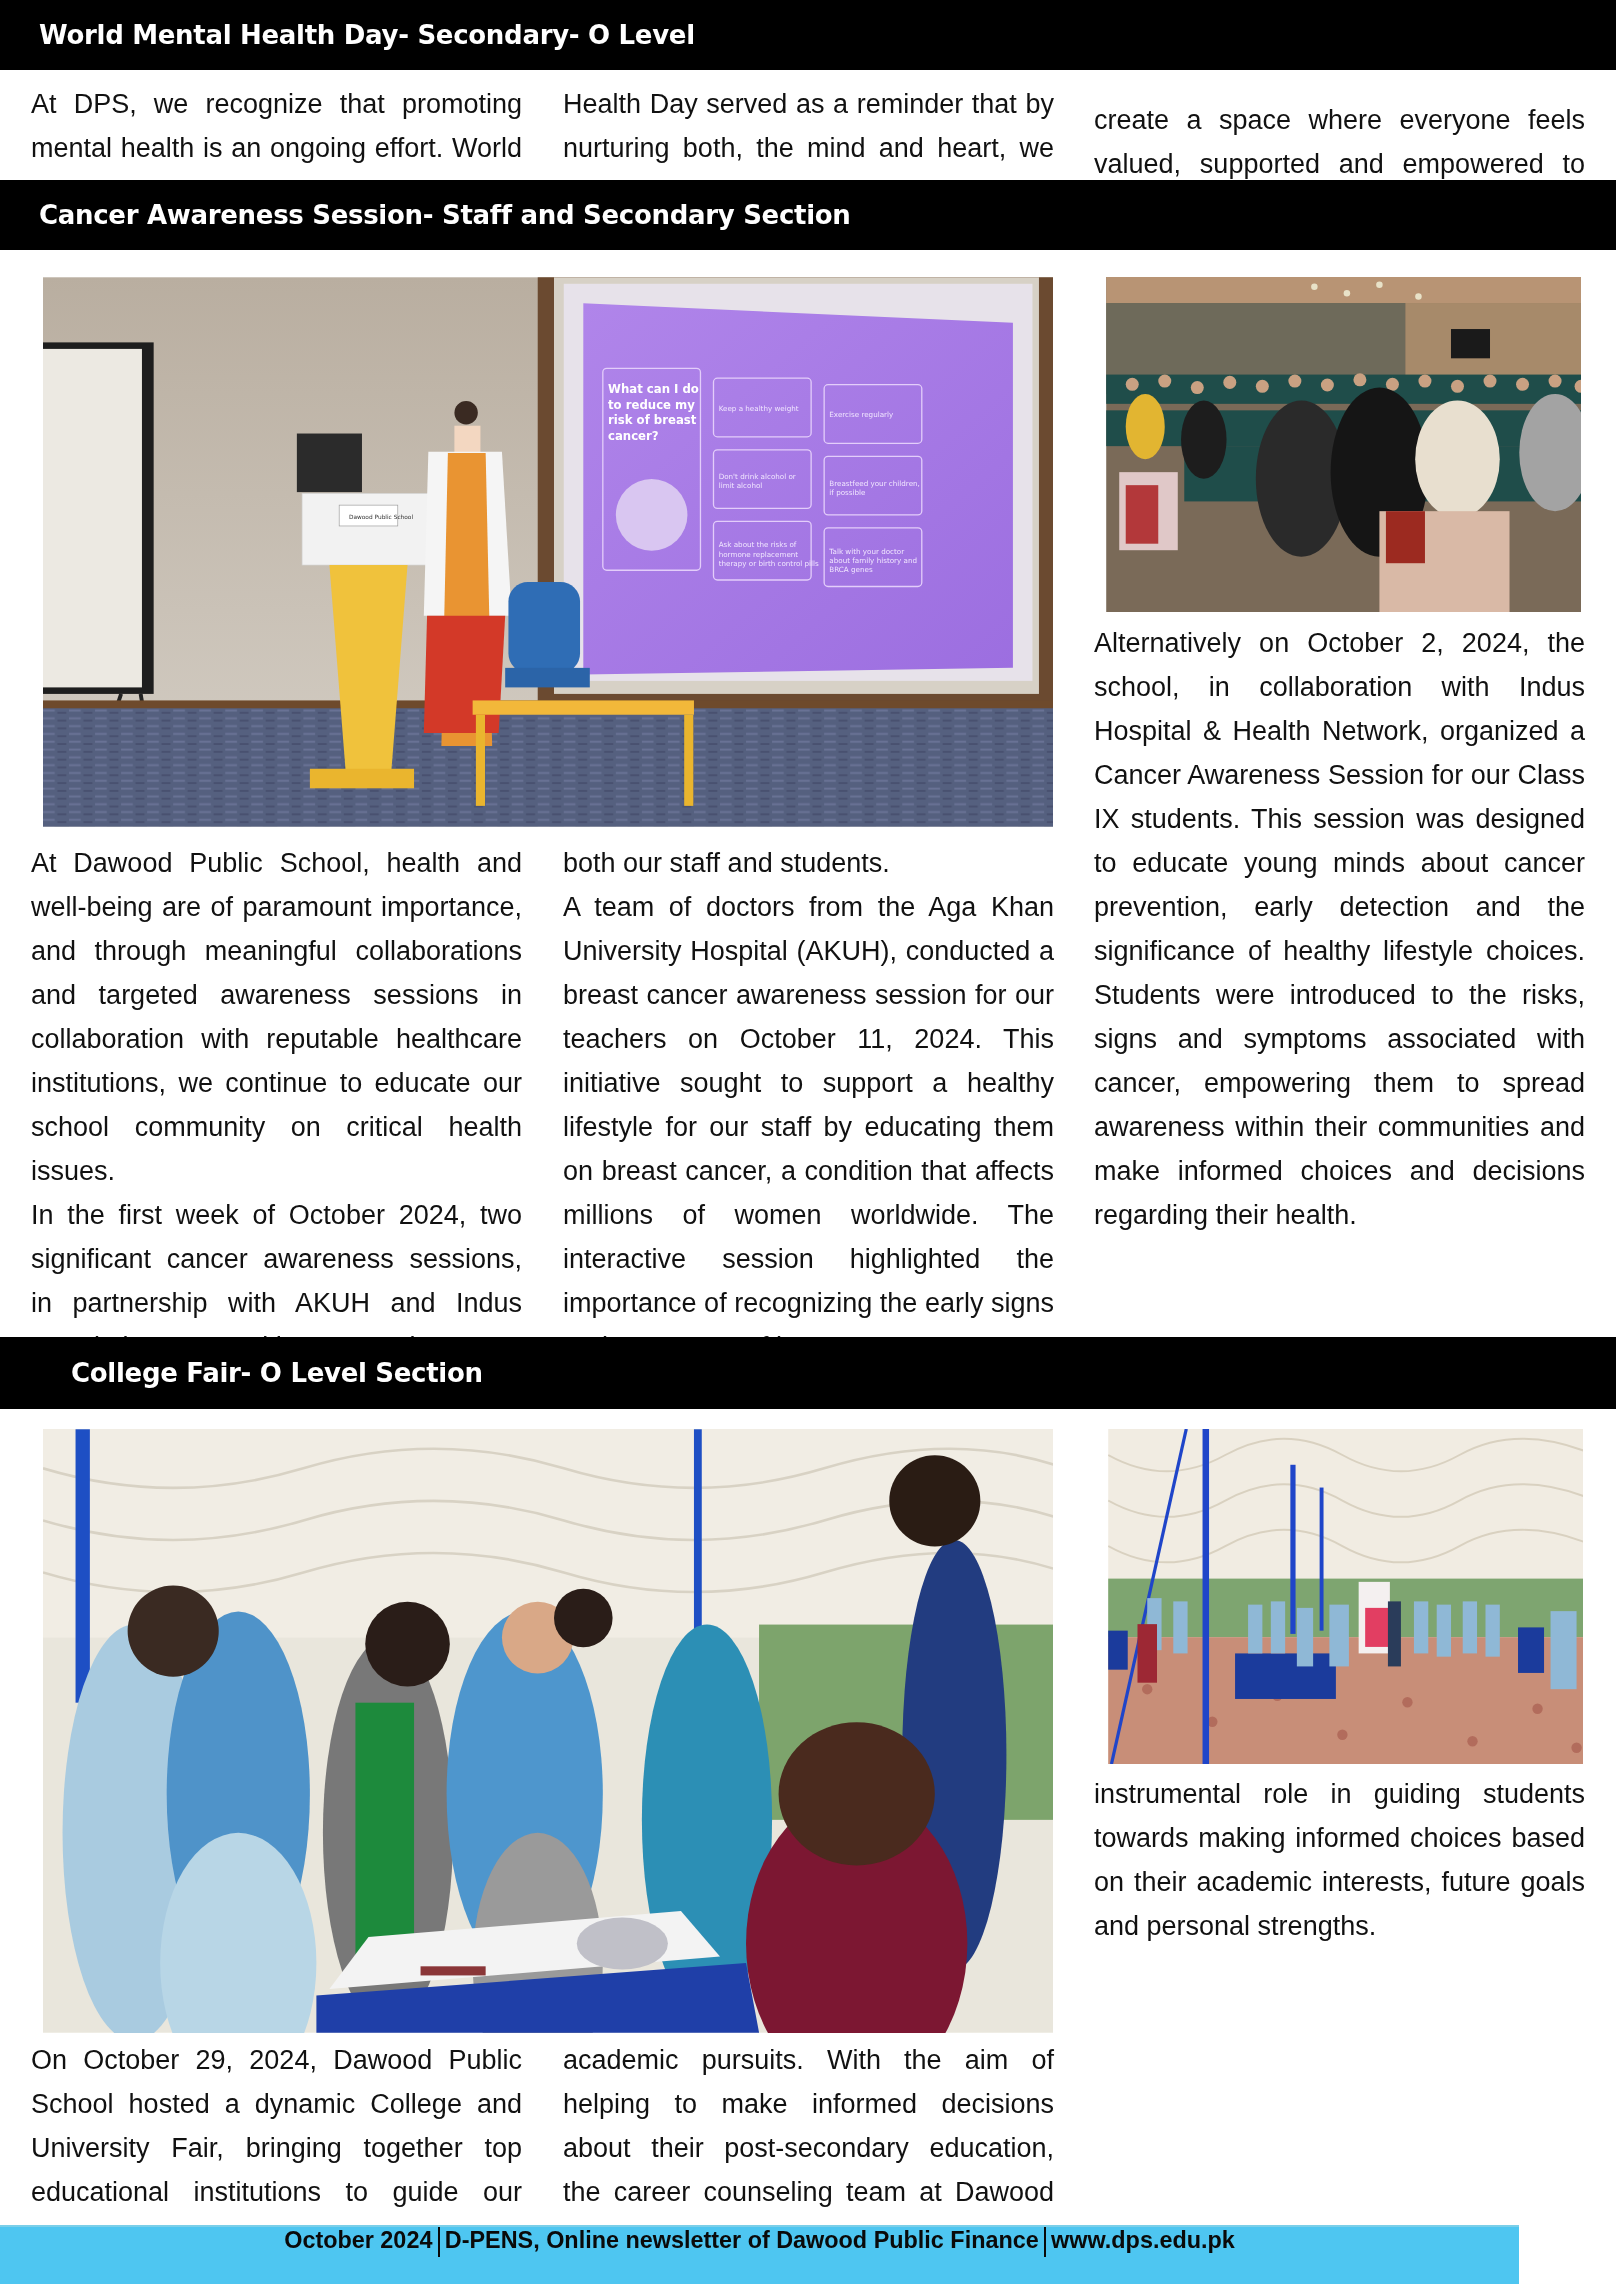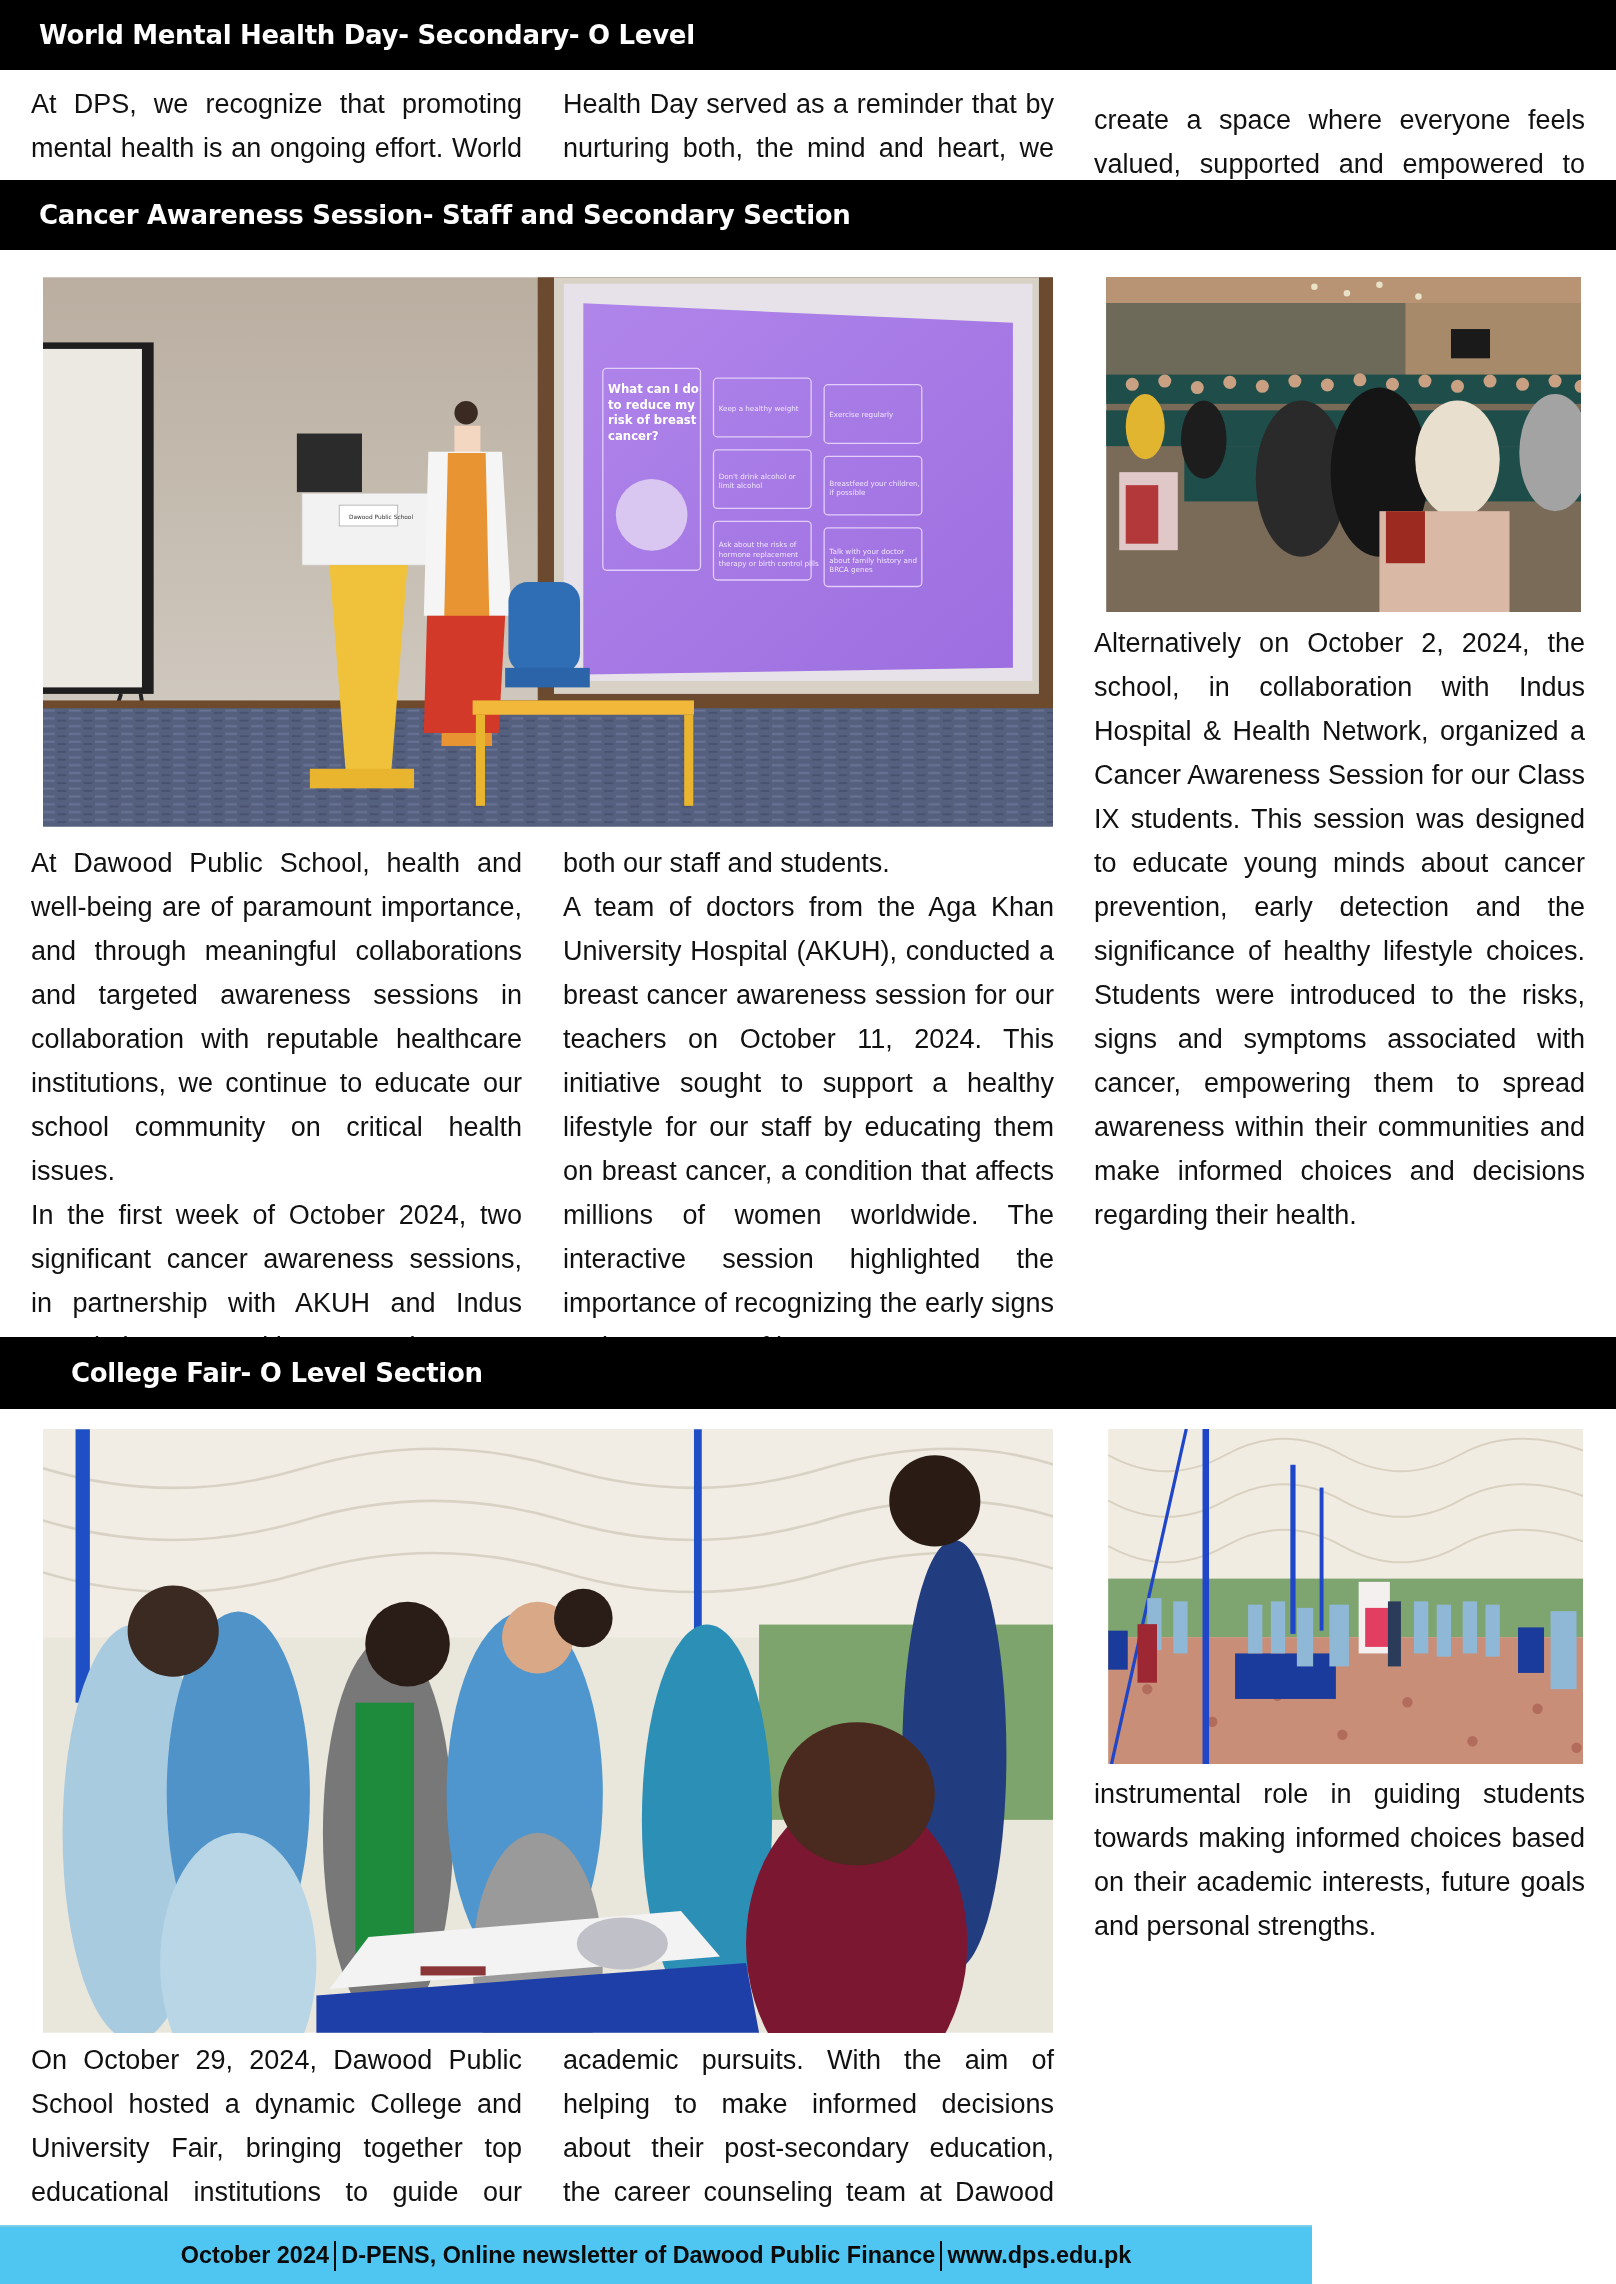--- a/index.html
+++ b/index.html
@@ -17,22 +17,22 @@
 
     .col {
       position: absolute; font-size: 27px; line-height: 44px; text-align: justify;
       font-family: "Liberation Sans", sans-serif; color: #111111;
     }
     .col p { margin: 0; }
 
     .photo { position: absolute; overflow: hidden; padding-left: 12px; }
 
     .footer {
-      position: absolute; left: 0; top: 2225px; width: 1312px; height: 59px;
-      background: #4ec6f1; display: flex; align-items: center; justify-content: center;
+      position: absolute; left: 0; top: 2225px; width: 1519px; height: 59px;
+      background: #4ec6f1; display: flex; align-items: flex-start; justify-content: center;
       border-top: 2px solid #7bcfe9;
     }
     .footer span { font-family: "Liberation Sans", sans-serif; font-weight: bold; font-size: 23.4px; color: #0a0a0a; }
     .footer .sep { display: inline-block; width: 2px; height: 30px; background: #0a0a0a; margin: 0 5.2px; vertical-align: middle; }
   </style>
 </head>
 <body>
 
 <div class="band" style="top:0; height:70px;">
   <span class="title">World Mental Health Day- Secondary- O Level</span>

